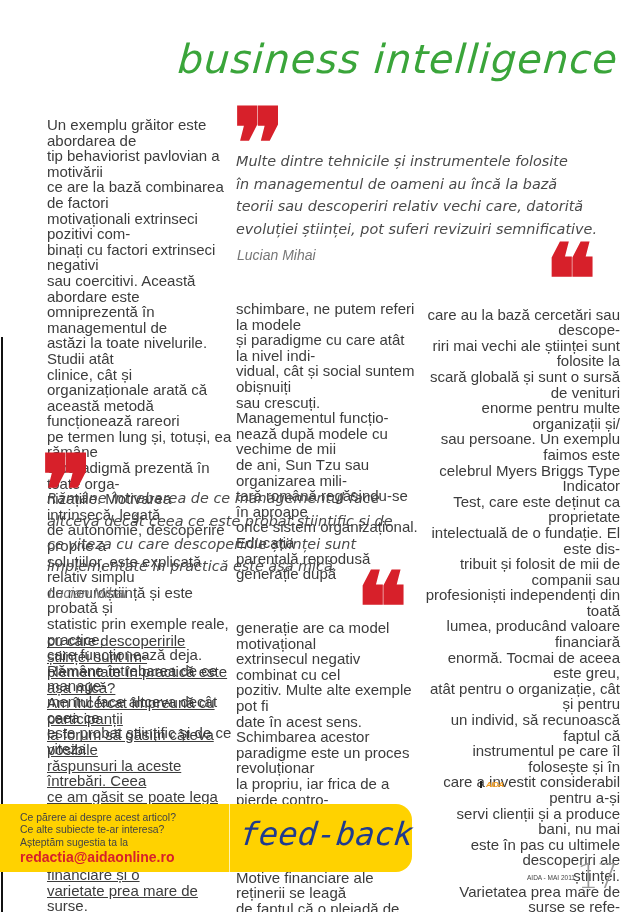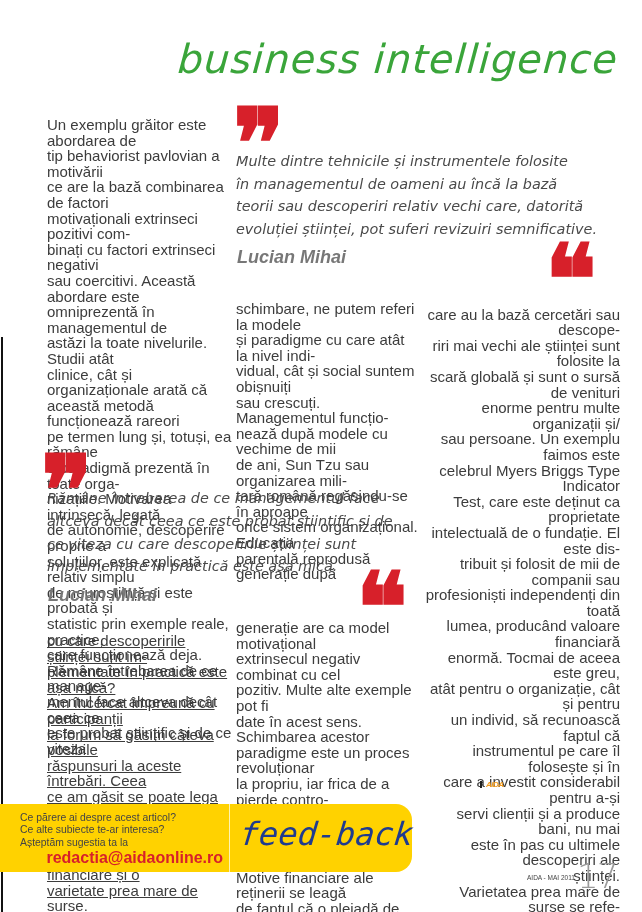--- a/index.html
+++ b/index.html
@@ -39,42 +39,42 @@
   .q2-close { left: 356px; top: 560px; }
 
   .pullquote {
     position: absolute; font-style: italic; color: #4a4a4a;
     font-family: "DejaVu Sans", sans-serif; font-weight: 300;
     white-space: pre-line;
   }
   .pq1 { left: 236px; top: 150px; font-size: 14.4px; line-height: 22.5px; width: 380px; }
   .pq2 { left: 47px; top: 487px; font-size: 14.4px; line-height: 22.8px; width: 370px; }
   .pq-author {
-    position: absolute; font-style: italic; font-weight: bold; color: #777;
-    font-size: 18px;
+    position: absolute; font-style: italic; font-weight: normal; color: #777;
+    font-size: 14px;
   }
   .pa1 { left: 237px; top: 247px; }
   .pa2 { left: 48px; top: 585px; }
 
   .feedback-box {
     position: absolute; left: 0; top: 804px; width: 412px; height: 68px;
     background: #ffd200; border-radius: 0 16px 16px 0;
   }
   .fb-divider {
     position: absolute; left: 229px; top: 804px; width: 1px; height: 68px;
     background: #fff3b0;
   }
   .fb-text {
     position: absolute; left: 20px; top: 812px; width: 203px;
     text-align: left; font-size: 10.4px; line-height: 12.4px; color: #444;
     white-space: pre-line;
   }
   .fb-email {
     position: absolute; left: 20px; top: 849px; width: 203px;
-    text-align: right; font-size: 16px; font-weight: bold; color: #d7202a;
+    font-size: 14px; font-weight: bold; color: #d7202a;
   }
   .fb-label {
     position: absolute; left: 240px; top: 815px;
     font-family: "DejaVu Sans Mono", monospace; font-style: italic;
     font-size: 32px; color: #1f3b8f; transform: skewX(-6deg);
   }
   .aida-mark {
     position: absolute; left: 480px; top: 780px; font-size: 8px; font-style: italic;
     color: #f39c1e; font-weight: bold; letter-spacing: -0.5px;
   }

